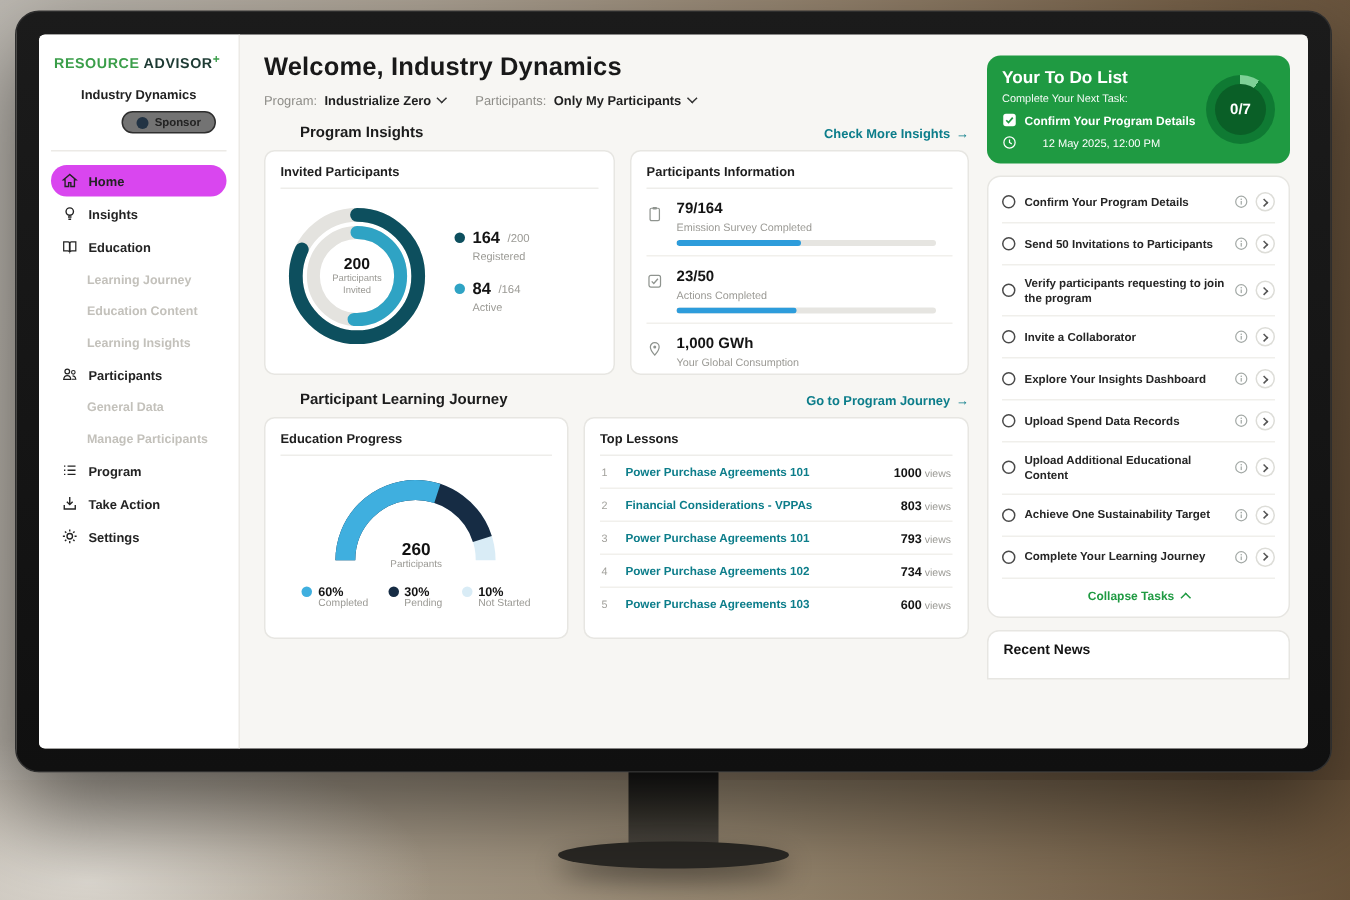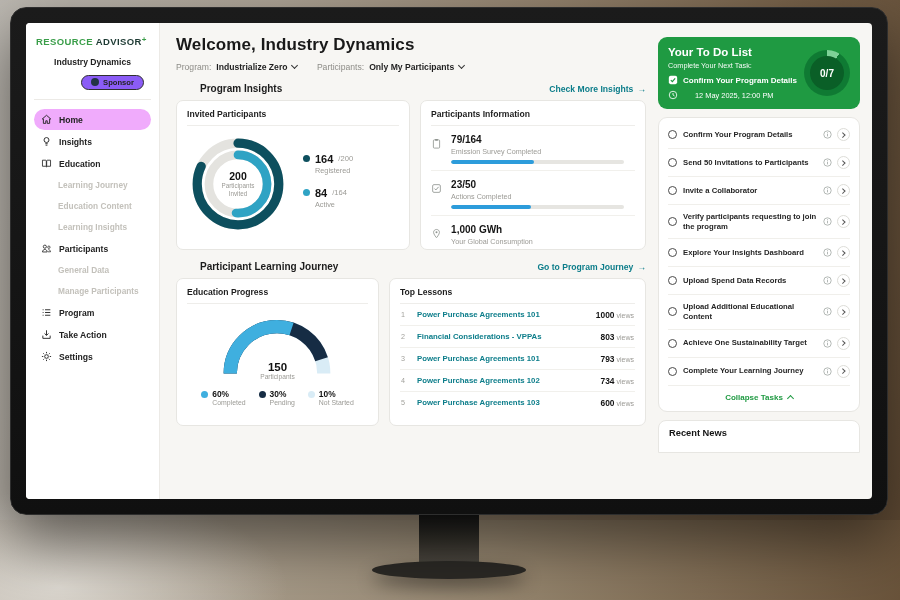--- a/index.html
+++ b/index.html
@@ -25,27 +25,27 @@
   .screen { width:100%; height:100%; background:#f7f6f3; border-radius:4px; display:flex; overflow:hidden; }
 
   
   .sidebar { width:134px; background:#ffffff; border-right:1px solid #eceae6; padding:10px 8px 0 8px; flex-shrink:0; }
   .logo { text-align:left; padding:2px 2px 8px 2px; font-size:9.5px; font-weight:700; letter-spacing:.4px; }
   .logo-green { color:#3a9e49; }
   .logo-dark { color:#1d3a33; }
   .logo-plus { color:#3a9e49; font-size:8px; vertical-align:3px; }
   .org { text-align:center; padding:2px 0 9px 0; border-bottom:1px solid #eceae6; }
   .org-name { font-size:8.6px; font-weight:700; color:#222; margin-bottom:5px; }
-  .sponsor-pill { display:inline-flex; align-items:flex-start; gap:4px; border:1px solid #2f2f2f; border-radius:10px;
-    padding:2px 9px; font-size:7.6px; font-weight:700; color:#222; cursor:pointer; background:#8b5cf6;margin-left:40px; }
+  .sponsor-pill { display:inline-flex; align-items:flex-end; gap:4px; border:1px solid #2f2f2f; border-radius:10px;
+    padding:2px 9px; font-size:7.6px; font-weight:700; color:#222; cursor:pointer; background:#737373;margin-left:40px; }
   .sponsor-ico { width:8px; height:8px; border-radius:50%; background:#234; display:inline-block; }
   .nav { padding-top:8px; }
   .nav-item { display:flex; align-items:center; gap:7px; padding:5px 7px; margin:1px 0; border-radius:12px;
     font-size:8.6px; font-weight:700; color:#232323; cursor:pointer; }
-  .nav-item.active { background:#f0abfc; }
+  .nav-item.active { background:#d946ef; }
   .nav-item.sub { padding-left:24px; color:#c3c1bb; font-weight:600; font-size:8.3px; }
   .nico { width:11px; height:11px; display:inline-flex; }
   .nico svg { width:11px; height:11px; }
 
   
   .main { flex:1; padding:12px 12px 0 16px; min-width:0; }
   .h1 { font-size:17px; font-weight:700; color:#191919; letter-spacing:.1px; }
   .filters { display:flex; gap:20px; margin-top:7px; font-size:8.6px; color:#8e8d88; align-items:center; }
   .filter { display:flex; align-items:center; gap:5px; }
   .filter .val { color:#1f1f1f; font-weight:700; cursor:pointer; }
@@ -349,21 +349,21 @@
 
       <section class="card card-edu">
         <div class="card-title">Education Progress</div>
         <div class="gauge-wrap">
           <svg viewBox="0 0 120 64" width="122" height="66">
             <path d="M14 58 A46 46 0 0 1 106 58" fill="none" stroke="#d9ecf6" stroke-width="13"></path>
             <path d="M14 58 A46 46 0 0 1 106 58" fill="none" stroke-width="13" stroke="#162c44" stroke-dasharray="130.06193585861743 289.02652413026095"></path>
             <path d="M14 58 A46 46 0 0 1 106 58" fill="none" stroke-width="13" stroke="#3fafdf" stroke-dasharray="86.70795723907828 289.02652413026095"></path>
           </svg>
           <div class="gauge-center">
-            <div class="v">150</div>
+            <div class="v">260</div>
             <div class="l">Participants</div>
           </div>
         </div>
         <div class="gauge-legend">
           <div class="gl-item">
             <div class="top">
                   <span class="dot" style="background-color: rgb(63, 175, 223);"></span>
                   <span>60%</span>
                 </div>
             <div class="bot">Completed</div>
@@ -465,35 +465,35 @@
                 <rect x="4.55" y="4.4" width=".9" height="2.7" fill="#a2a8a5"></rect>
                 <circle cx="5" cy="3.1" r=".6" fill="#a2a8a5"></circle>
               </svg>
           <span class="chev-circle">
                 <span class="chev-r"></span>
               </span>
         </span>
       </div>
       <div class="task-row">
         <span class="task-check"></span>
+        <span class="task-label">Verify participants requesting to join the program</span>
+        <span class="task-icons">
+          <svg viewBox="0 0 10 10" width="9" height="9">
+                <circle cx="5" cy="5" r="4.1" fill="none" stroke="#a2a8a5" stroke-width=".9"></circle>
+                <rect x="4.55" y="4.4" width=".9" height="2.7" fill="#a2a8a5"></rect>
+                <circle cx="5" cy="3.1" r=".6" fill="#a2a8a5"></circle>
+              </svg>
+          <span class="chev-circle">
+                <span class="chev-r"></span>
+              </span>
+        </span>
+      </div>
+      <div class="task-row">
+        <span class="task-check"></span>
         <span class="task-label">Invite a Collaborator</span>
-        <span class="task-icons">
-          <svg viewBox="0 0 10 10" width="9" height="9">
-                <circle cx="5" cy="5" r="4.1" fill="none" stroke="#a2a8a5" stroke-width=".9"></circle>
-                <rect x="4.55" y="4.4" width=".9" height="2.7" fill="#a2a8a5"></rect>
-                <circle cx="5" cy="3.1" r=".6" fill="#a2a8a5"></circle>
-              </svg>
-          <span class="chev-circle">
-                <span class="chev-r"></span>
-              </span>
-        </span>
-      </div>
-      <div class="task-row">
-        <span class="task-check"></span>
-        <span class="task-label">Verify participants requesting to join the program</span>
         <span class="task-icons">
           <svg viewBox="0 0 10 10" width="9" height="9">
                 <circle cx="5" cy="5" r="4.1" fill="none" stroke="#a2a8a5" stroke-width=".9"></circle>
                 <rect x="4.55" y="4.4" width=".9" height="2.7" fill="#a2a8a5"></rect>
                 <circle cx="5" cy="3.1" r=".6" fill="#a2a8a5"></circle>
               </svg>
           <span class="chev-circle">
                 <span class="chev-r"></span>
               </span>
         </span>

